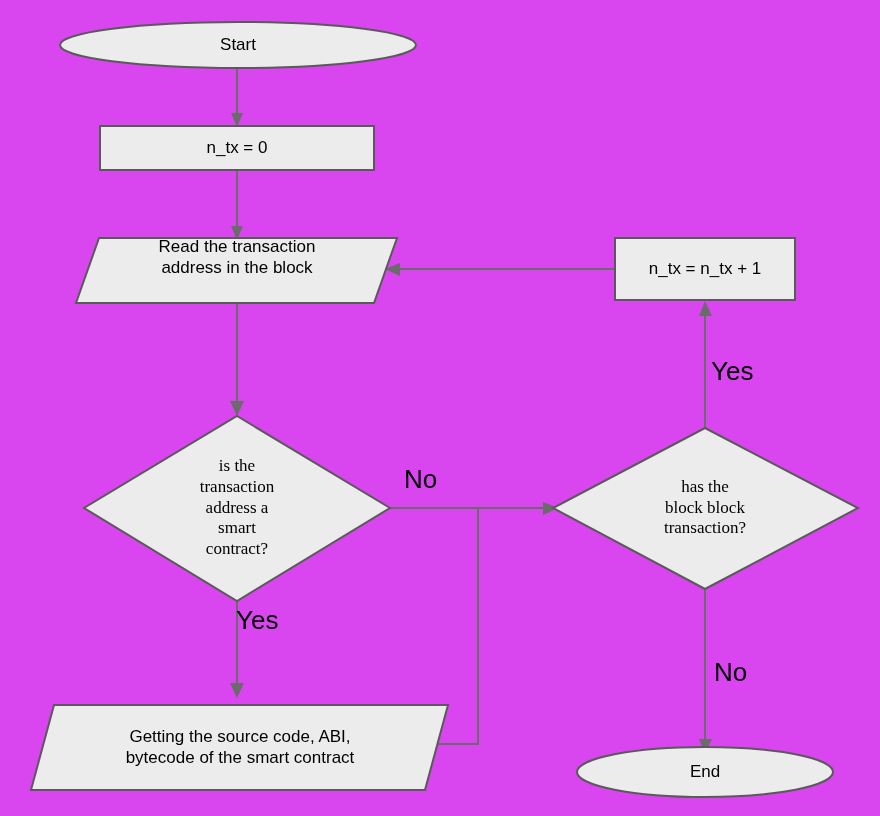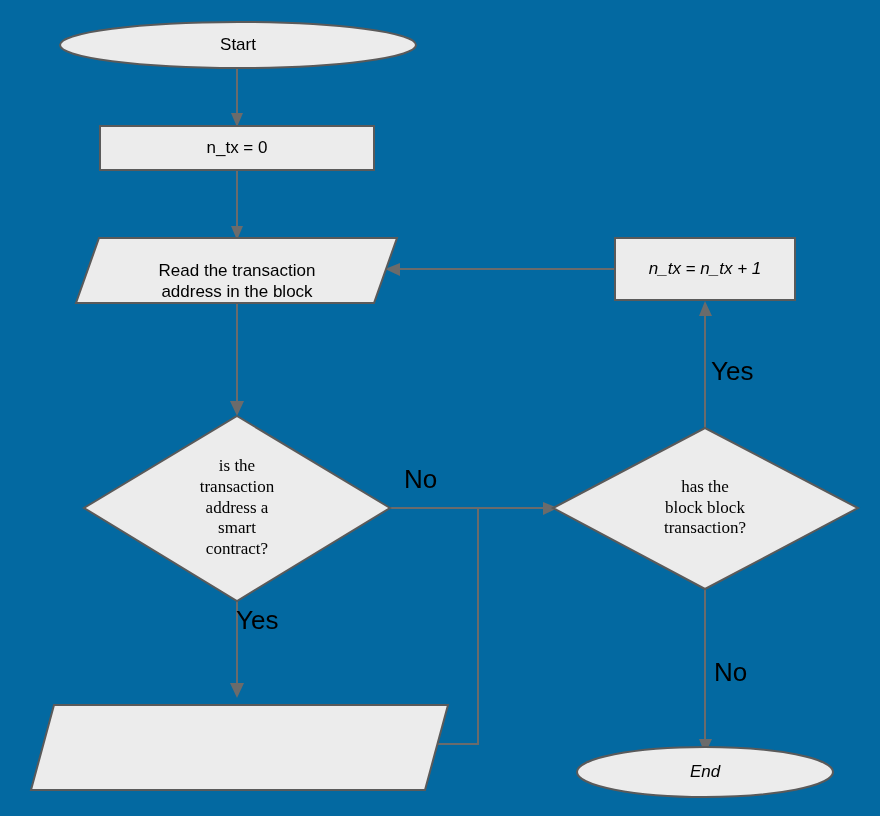--- a/index.html
+++ b/index.html
@@ -8,21 +8,21 @@
     padding: 0;
     background: #ffffff;
   }
   body {
     font-family: "Liberation Sans", sans-serif;
   }
   #canvas {
     position: relative;
     width: 880px;
     height: 816px;
-    background: #0369a1;
+    background: #d946ef;
     overflow: hidden;
   }
   #flow-svg {
     position: absolute;
     left: 0;
     top: 0;
     width: 880px;
     height: 816px;
   }
   .node-shape {
@@ -149,37 +149,39 @@
 
     
     <ellipse class="node-shape" cx="705" cy="772" rx="128" ry="25"></ellipse>
 
   </svg>
 
   <div class="node-label lbl-term" style="left:60px; top:22px; width:356px; height:46px;">Start</div>
 
   <div class="node-label lbl-proc" style="left:100px; top:126px; width:274px; height:44px;">n_tx = 0</div>
 
-  <div class="node-label lbl-io" style="left:88px; top:248px; width:298px; height:67px;">Read the transaction
+  <div class="node-label lbl-io" style="left:88px; top:224px; width:298px; height:67px;">Read the transaction
 address in the block</div>
 
-  <div class="node-label lbl-proc" style="left:615px; top:238px; width:180px; height:62px;font-style:italic;">n_tx = n_tx + 1</div>
+  <div class="node-label lbl-proc" style="left:615px; top:238px; width:180px; height:62px;">n_tx = n_tx + 1</div>
 
   <div class="node-label lbl-dec" style="left:157px; top:438px; width:160px; height:140px;">is the
 transaction
 address a
 smart
 contract?</div>
 
   <div class="node-label lbl-dec" style="left:620px; top:462px; width:170px; height:92px;">has the
 block block
 transaction?</div>
 
+  <div class="node-label lbl-io" style="left:43px; top:705px; width:394px; height:85px;">Getting the source code, ABI,
+bytecode of the smart contract</div>
 
-  <div class="node-label lbl-term" style="left:577px; top:747px; width:256px; height:50px;font-style:italic;">End</div>
+  <div class="node-label lbl-term" style="left:577px; top:747px; width:256px; height:50px;">End</div>
 
   <div class="edge-label" style="left:404px; top:466px;">No</div>
 
   <div class="edge-label" style="left:236px; top:607px;">Yes</div>
 
   <div class="edge-label" style="left:711px; top:358px;">Yes</div>
 
   <div class="edge-label" style="left:714px; top:659px;">No</div>
 
 </div>

